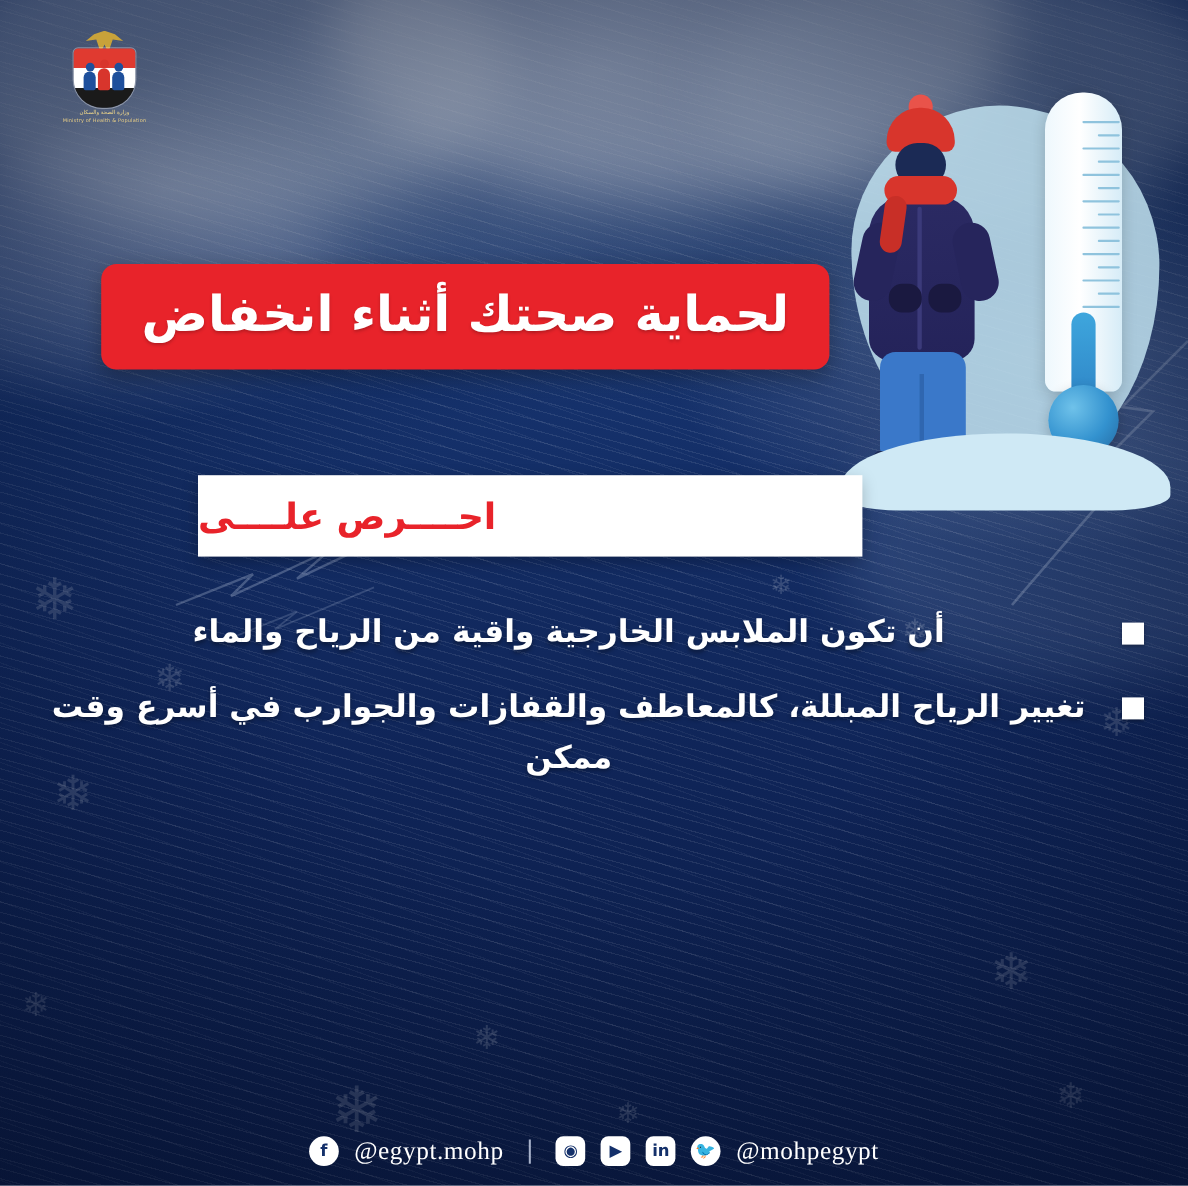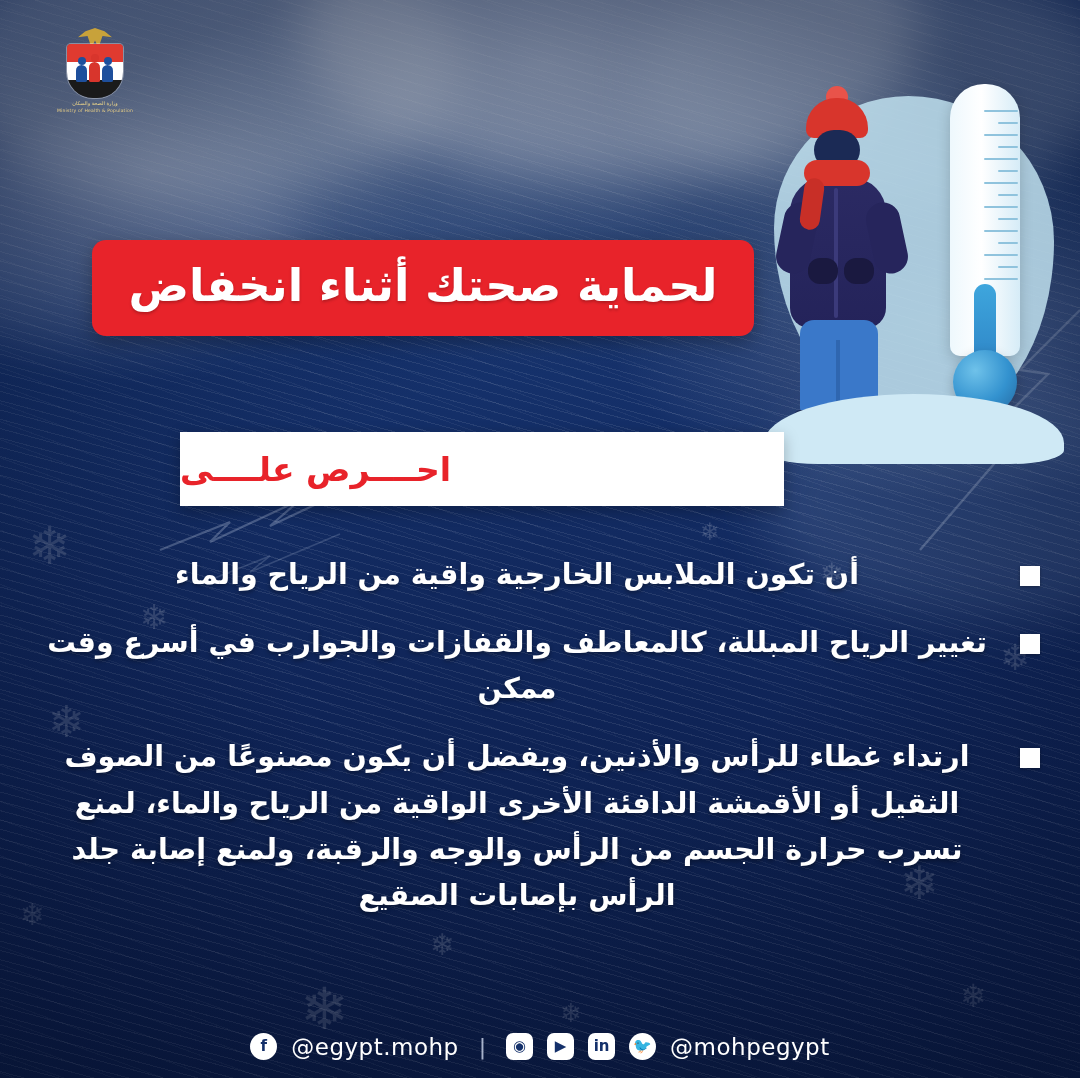--- a/index.html
+++ b/index.html
@@ -211,21 +211,21 @@
     direction:ltr;
   }
   #footer .ic {
     width:27px; height:27px; border-radius:50%;
     background:#ffffff; color:#14306a;
     display:flex; align-items:center; justify-content:center;
     font-size:15px; font-weight:bold; line-height:1;
   }
   #footer .ic.sq { border-radius:7px; }
   #footer .handle {
-    color:#ffffff; font-size:23px; letter-spacing:.5px;
+    color:#ffffff; font-size:23px; letter-spacing:.5px;font-family:Liberation Serif, serif;
   }
   #footer .sep { color:#cfd9ee; font-size:22px; opacity:.8; padding:0 6px; }
 </style>
 </head>
 <body>
 
 <div id="poster">
 
   <div class="cloudmass" style="left:-60px; top:-80px; width:520px; height:280px; background:rgba(226,234,246,0.40);"></div>
   <div class="cloudmass" style="left:300px; top:-120px; width:620px; height:300px; background:rgba(235,241,250,0.46);"></div>
@@ -323,24 +323,20 @@
 
   <div id="bullets">
     <div class="bullet">
       <span class="sq"></span>
       <span class="txt">أن تكون الملابس الخارجية واقية من الرياح والماء</span>
     </div>
     <div class="bullet">
       <span class="sq"></span>
       <span class="txt">تغيير الرياح المبللة، كالمعاطف والقفازات والجوارب في أسرع وقت ممكن</span>
     </div>
-    <div class="bullet">
-      <span class="sq"></span>
-      <span class="txt">ارتداء غطاء للرأس والأذنين، ويفضل أن يكون مصنوعًا من الصوف الثقيل أو الأقمشة الدافئة الأخرى الواقية من الرياح والماء، لمنع تسرب حرارة الجسم من الرأس والوجه والرقبة، ولمنع إصابة جلد الرأس بإصابات الصقيع</span>
-    </div>
   </div>
 
   <div id="footer">
     <span class="ic">f</span>
     <span class="handle">@egypt.mohp</span>
     <span class="sep">|</span>
     <span class="ic sq">◉</span>
     <span class="ic sq">▶</span>
     <span class="ic sq">in</span>
     <span class="ic">🐦</span>

